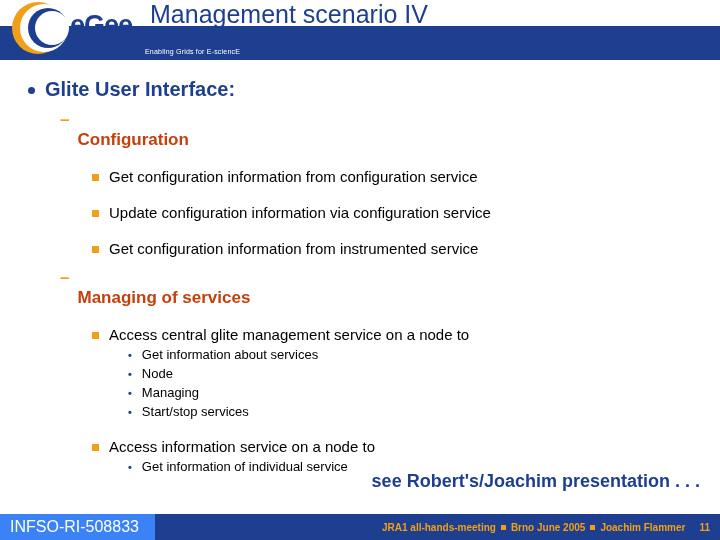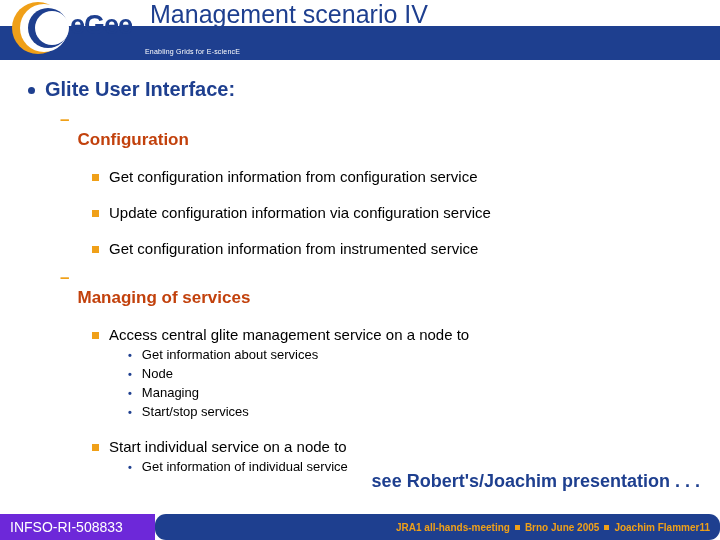--- a/index.html
+++ b/index.html
@@ -29,24 +29,24 @@
   .lvl3 .txt3 { color: #000; font-size: 15px; line-height: 20px; }
 
   .lvl4 { display: flex; align-items: flex-start; margin-left: 100px; margin-top: 1px; }
   .lvl4 .bdot { color: #1e3f8f; font-size: 11px; margin-right: 10px; line-height: 18px; font-weight: bold;}
   .lvl4 .txt4 { color: #000; font-size: 13px; line-height: 18px; }
 
   .closing { position: absolute; right: 20px; bottom: 48px; color: #1e3f8f; font-size: 18px; font-weight: bold; margin-top: 34px; }
 
   
   .footer { position: absolute; left: 0; right: 0; bottom: 0; height: 26px; display: flex; }
-  .footer-left { width: 155px; background: #6d28d9; color: #fff; font-size: 14px; display: flex; align-items: center; padding-left: 10px; }
-  .footer-right { flex: 1; background: #1e3f8f; color: #f0a018; font-size: 10px; font-weight: bold; display: flex; align-items: center; justify-content: flex-end; padding-right: 10px; border-radius: 11px; }
+  .footer-left { width: 155px; background: #3b82f6; color: #fff; font-size: 16px; display: flex; align-items: center; padding-left: 10px; }
+  .footer-right { flex: 1; background: #1e3f8f; color: #f0a018; font-size: 10px; font-weight: bold; display: flex; align-items: center; justify-content: flex-end; padding-right: 10px; }
   .footer-right .sep { width: 5px; height: 5px; background: #f0a018; display: inline-block; margin: 0 5px; }
-  .footer-right .pg { margin-left: 0; }
+  .footer-right .pg { margin-left: 14px; }
 </style>
 </head>
 <body>
 
 <div class="slide">
 
   <div class="header">
     <div class="title-bar"></div>
     <div class="title-text">Management scenario IV</div>
     <svg class="logo" viewBox="0 0 145 56">
@@ -101,21 +101,21 @@
     <div class="lvl4">
       <div class="bdot">•</div>
       <div class="txt4">Managing</div>
     </div>
     <div class="lvl4">
       <div class="bdot">•</div>
       <div class="txt4">Start/stop services</div>
     </div>
     <div class="lvl3">
       <div class="sq"></div>
-      <div class="txt3">Start individual service on a node to</div>
+      <div class="txt3">Access information service on a node to</div>
     </div>
     <div class="lvl4">
       <div class="bdot">•</div>
       <div class="txt4">Get information of individual service</div>
     </div>
   </div>
 
   <div class="closing">see Robert's/Joachim presentation . . .</div>
 
   <div class="footer">

